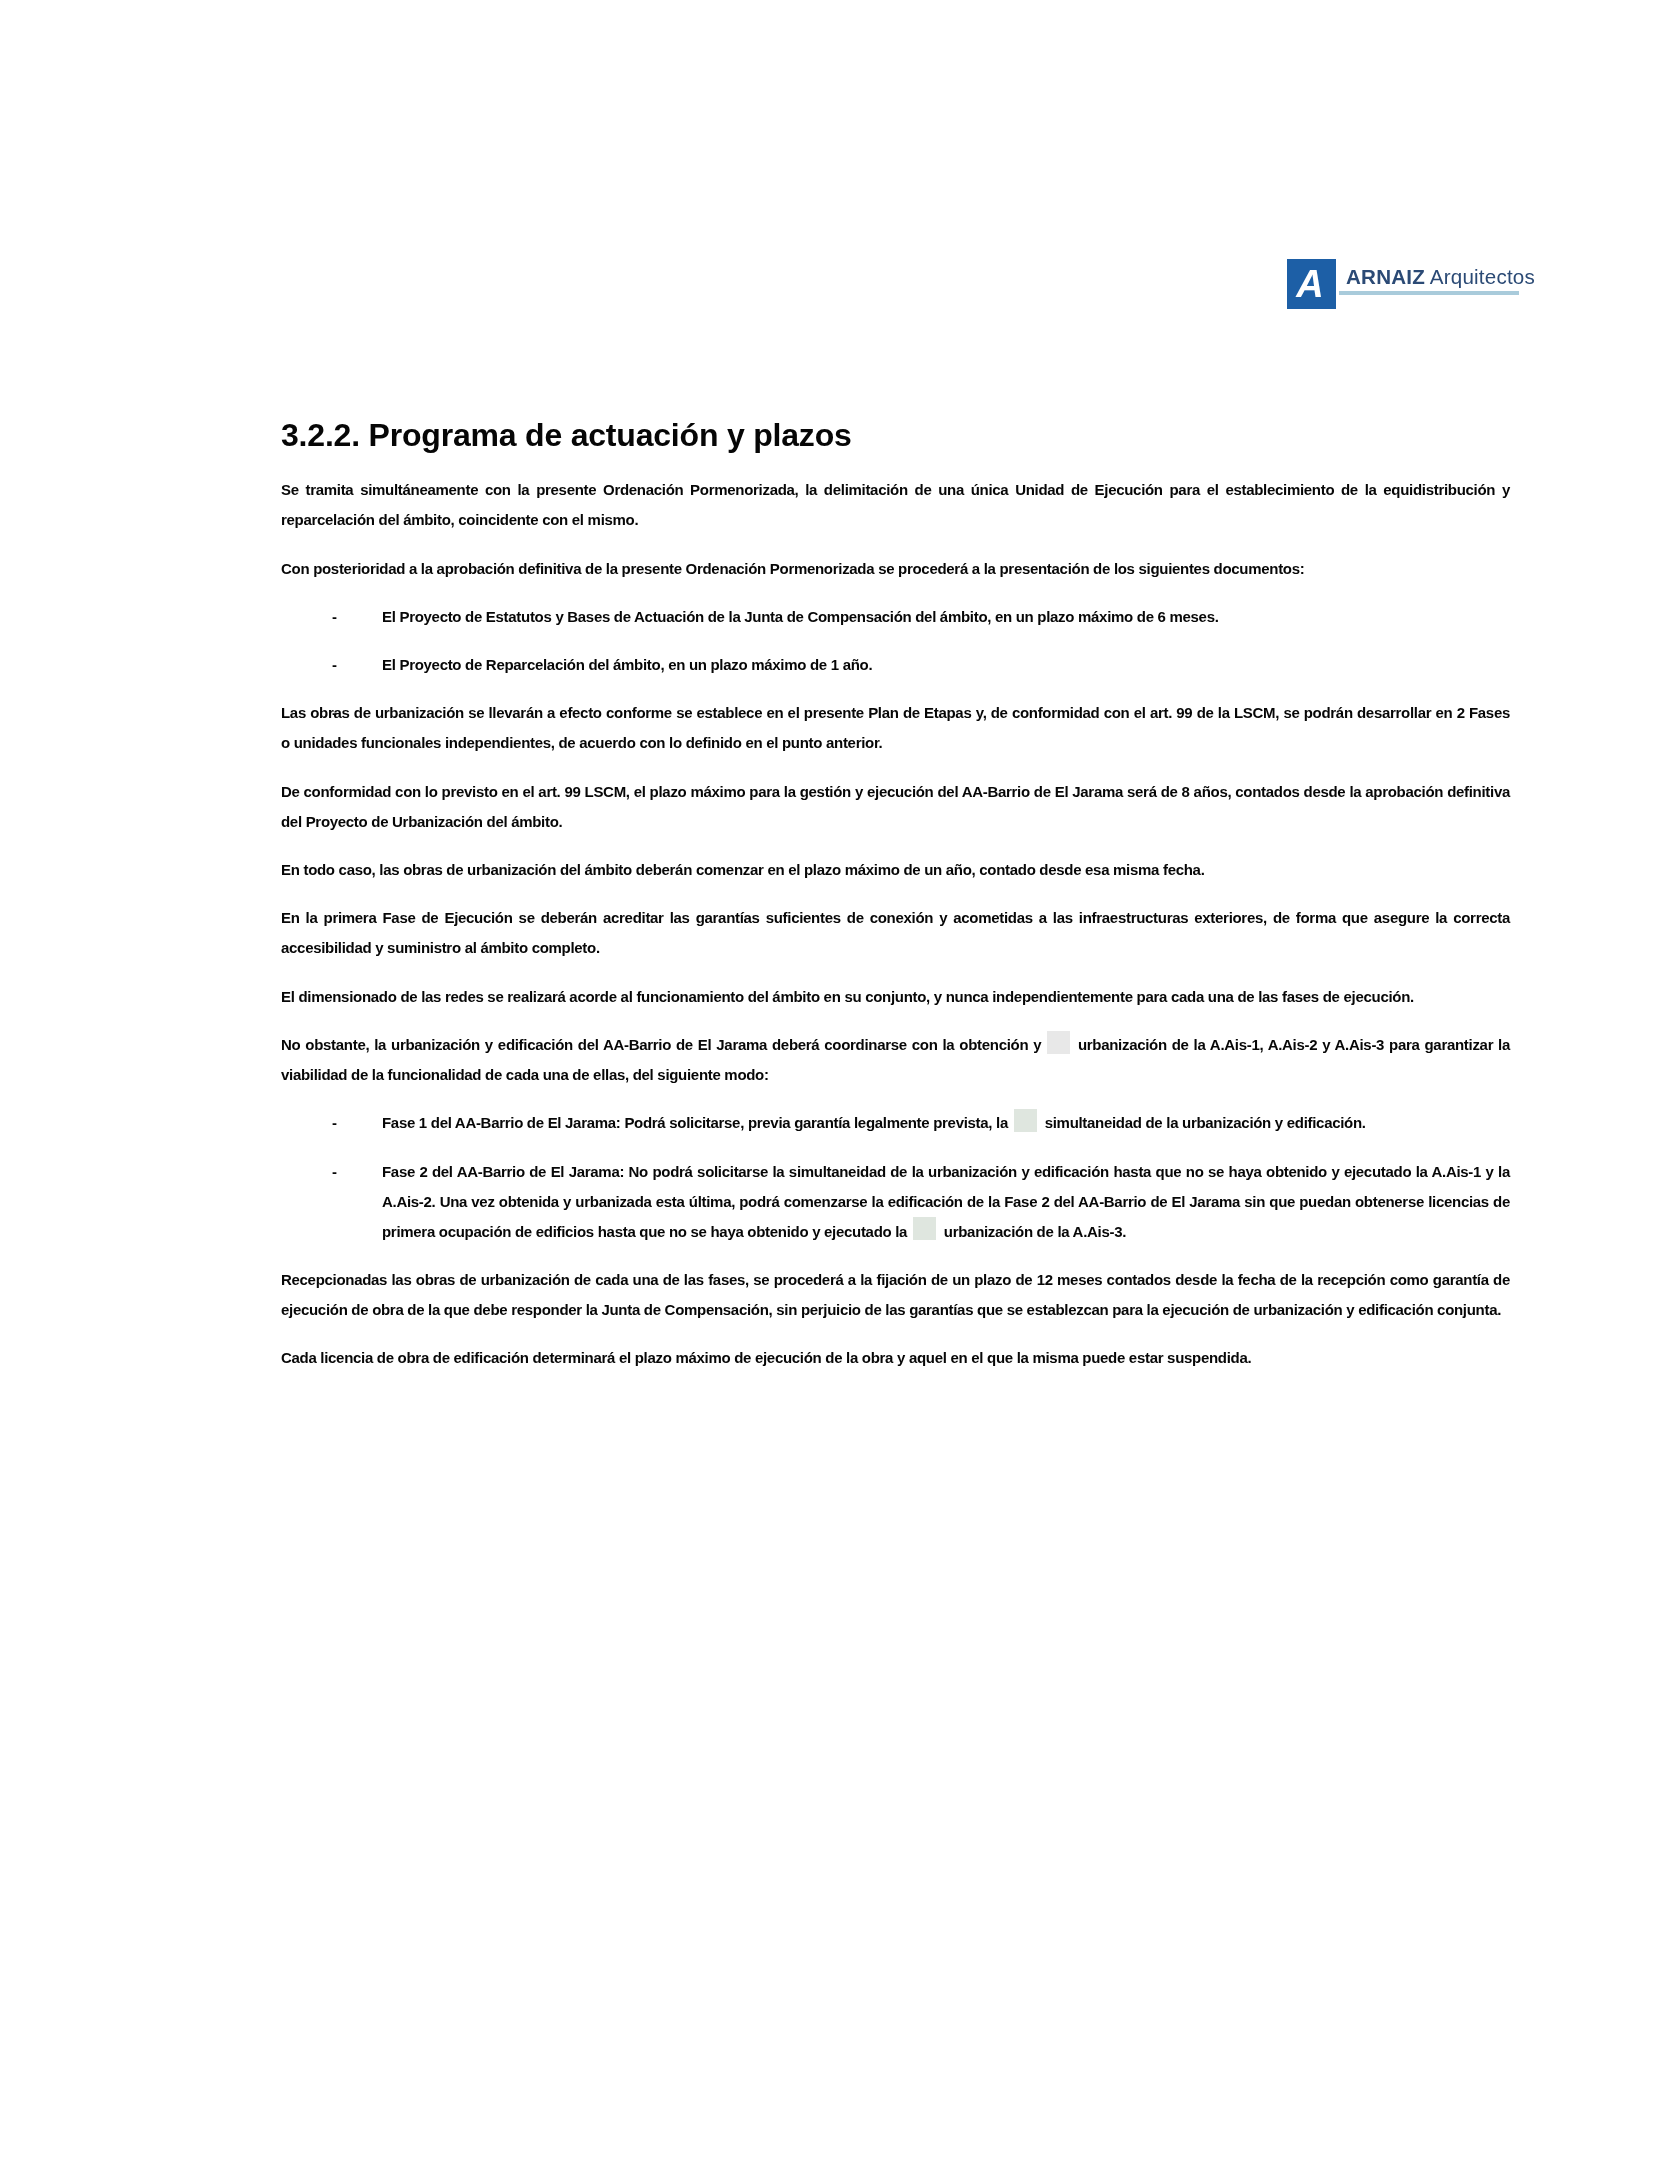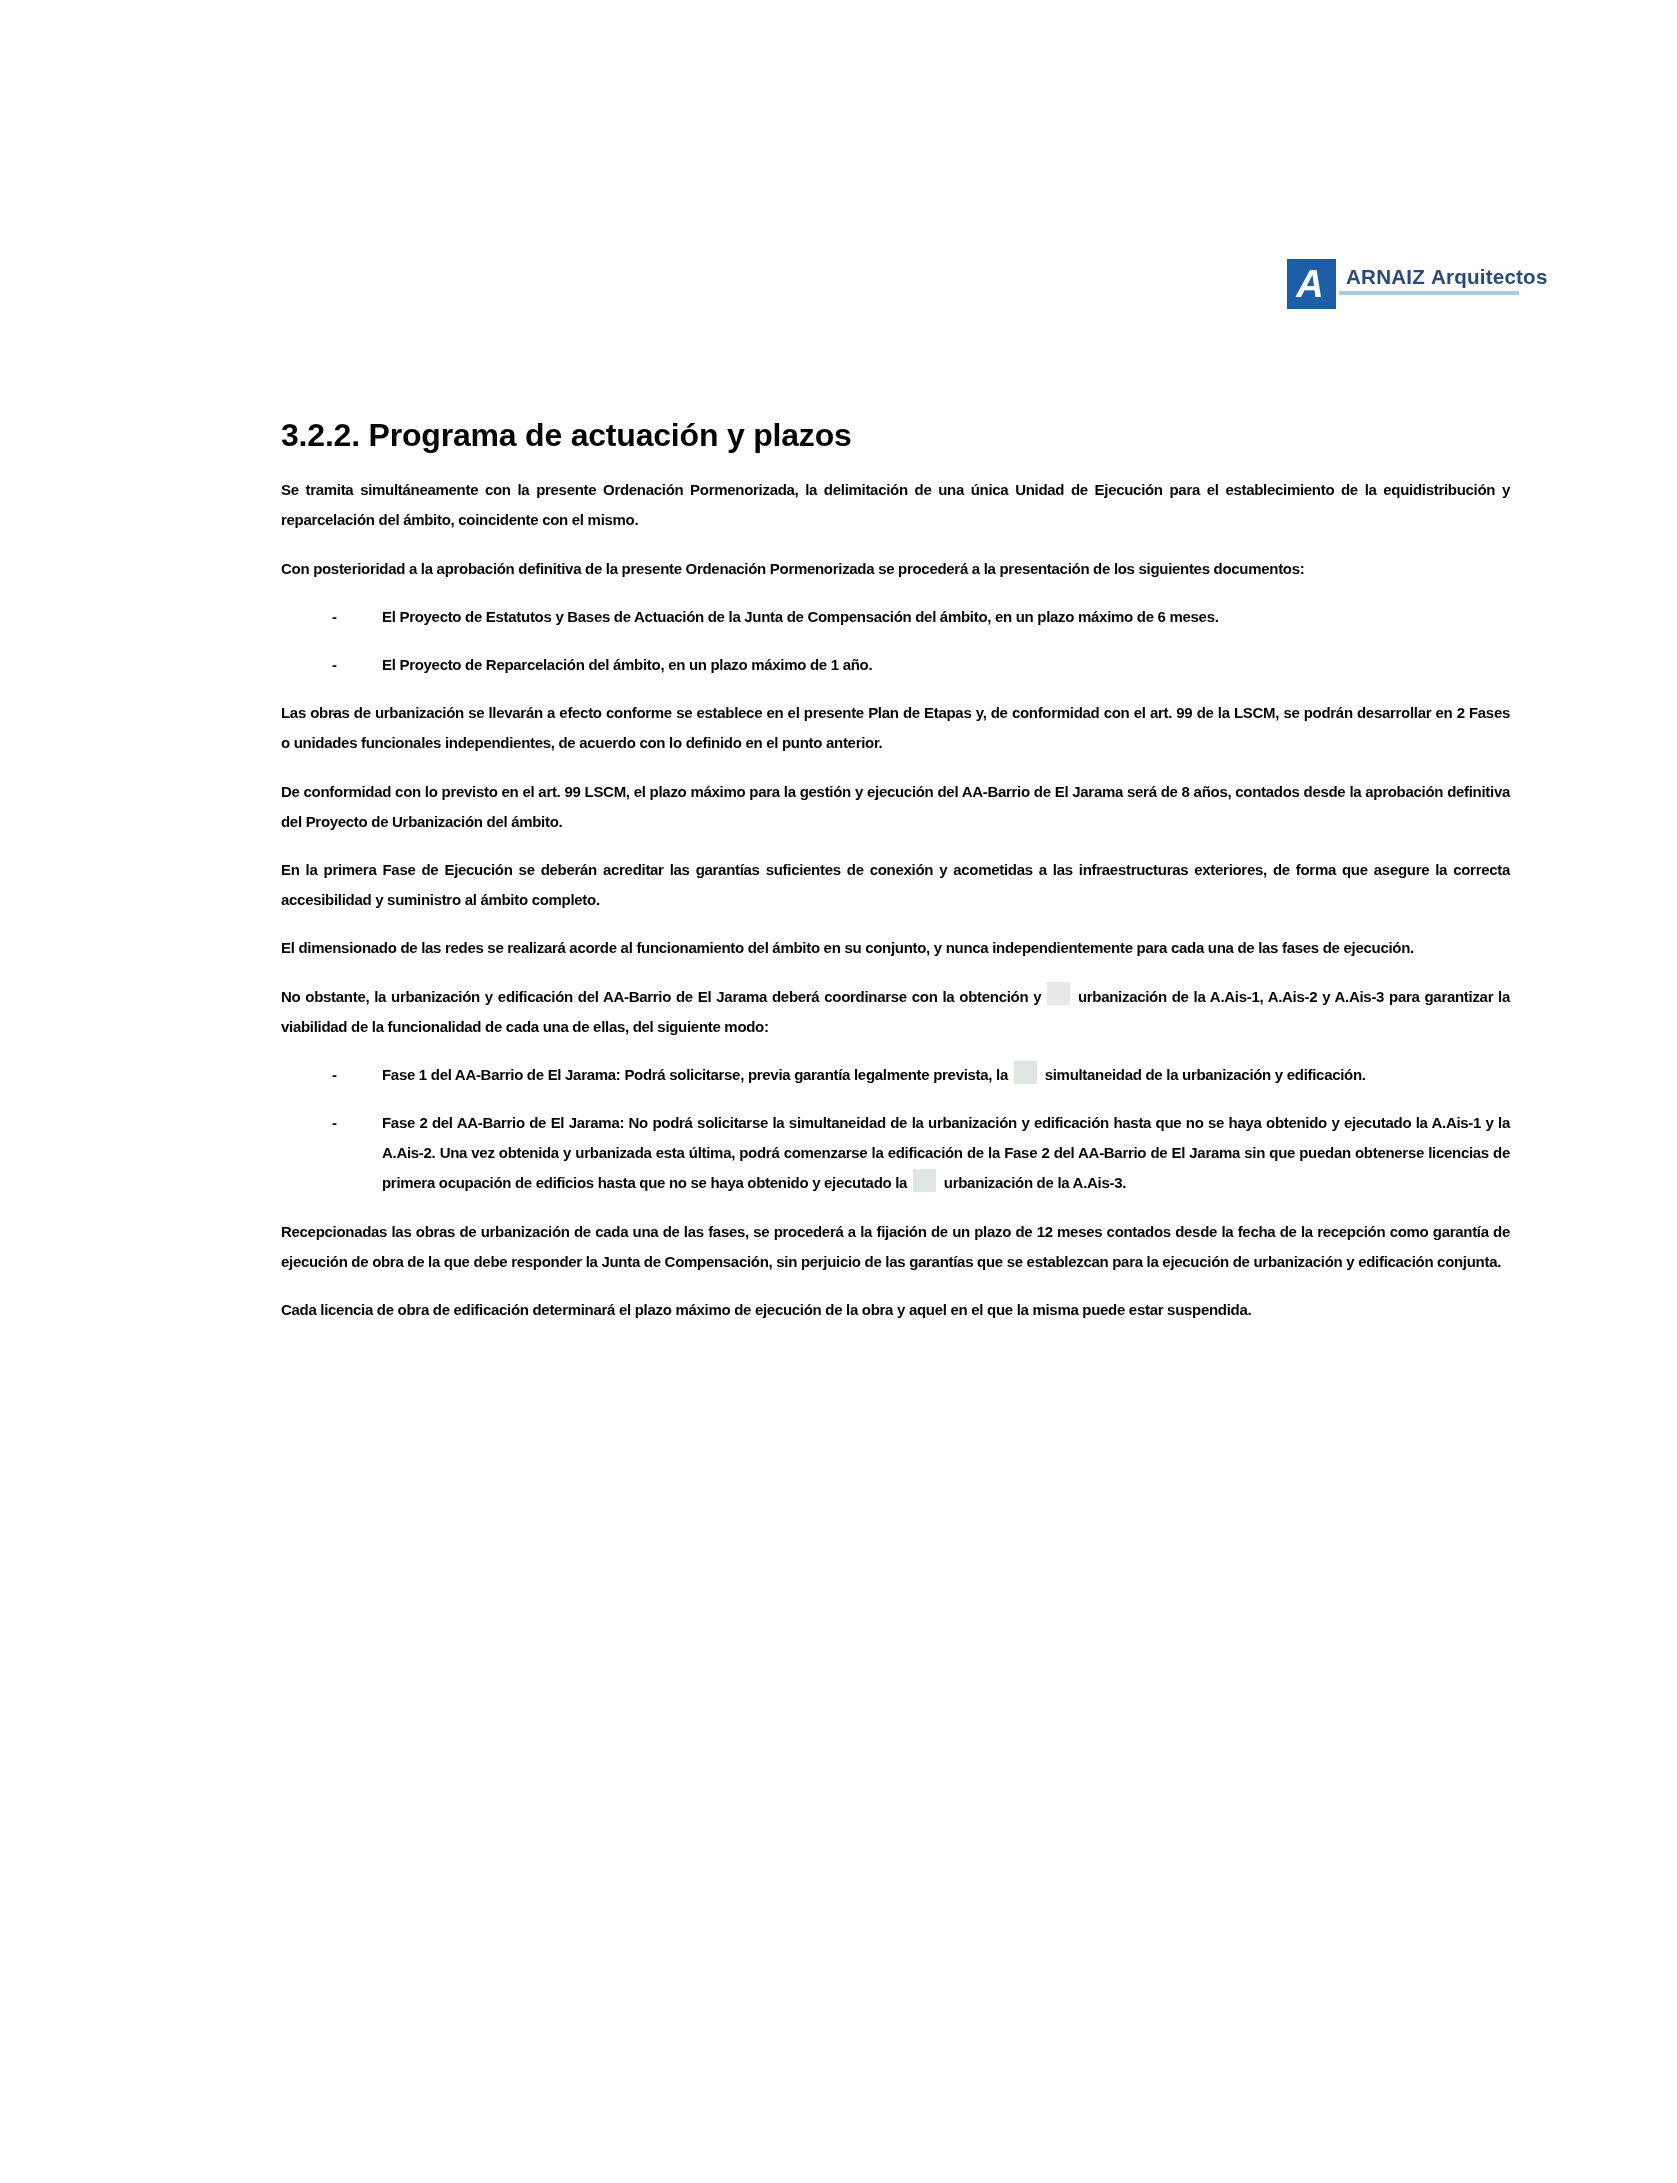--- a/index.html
+++ b/index.html
@@ -45,21 +45,21 @@
     position: absolute;
     left: 1346px;
     top: 265px;
     font-size: 20.6px;
     line-height: 23px;
     color: #2b4a75;
     letter-spacing: 0.2px;
     white-space: nowrap;
   }
   .logo-name .brand { font-weight: 700; }
-  .logo-name .suffix { font-weight: 700; margin-top: 8px; }
+  .logo-name .suffix { font-weight: 400; margin-top: 8px; }
   .logo-underline {
     position: absolute;
     left: 1339px;
     top: 291px;
     width: 180px;
     height: 3.8px;
     background: #a9cbdb;
   }
 
   
@@ -141,20 +141,21 @@
       </div>
       <div class="bitem">
         <span class="dash">-</span>
       </div>
     </div>
 
     <p>Las obras de urbanización se llevarán a efecto conforme se establece en el presente Plan de Etapas y, de conformidad con el art. 99 de la LSCM, se podrán desarrollar en 2 Fases o unidades funcionales independientes, de acuerdo con lo definido en el punto anterior.</p>
 
     <p>De conformidad con lo previsto en el art. 99 LSCM, el plazo máximo para la gestión y ejecución del AA-Barrio de El Jarama será de 8 años, contados desde la aprobación definitiva del Proyecto de Urbanización del ámbito.</p>
 
+    <p>En todo caso, las obras de urbanización del ámbito deberán comenzar en el plazo máximo de un año, contado desde esa misma fecha.</p>
 
     <p>En la primera Fase de Ejecución se deberán acreditar las garantías suficientes de conexión y acometidas a las infraestructuras exteriores, de forma que asegure la correcta accesibilidad y suministro al ámbito completo.</p>
 
     <p>El dimensionado de las redes se realizará acorde al funcionamiento del ámbito en su conjunto, y nunca independientemente para cada una de las fases de ejecución.</p>
 
     <p>
       <span>No obstante, la urbanización y edificación del AA-Barrio de El Jarama deberá coordinarse con la obtención y</span><span class="hl hl-grey"></span><span>urbanización de la A.Ais-1, A.Ais-2 y A.Ais-3 para garantizar la viabilidad de la funcionalidad de cada una de ellas, del siguiente modo:</span>
     </p>
 
     <div class="blist">

